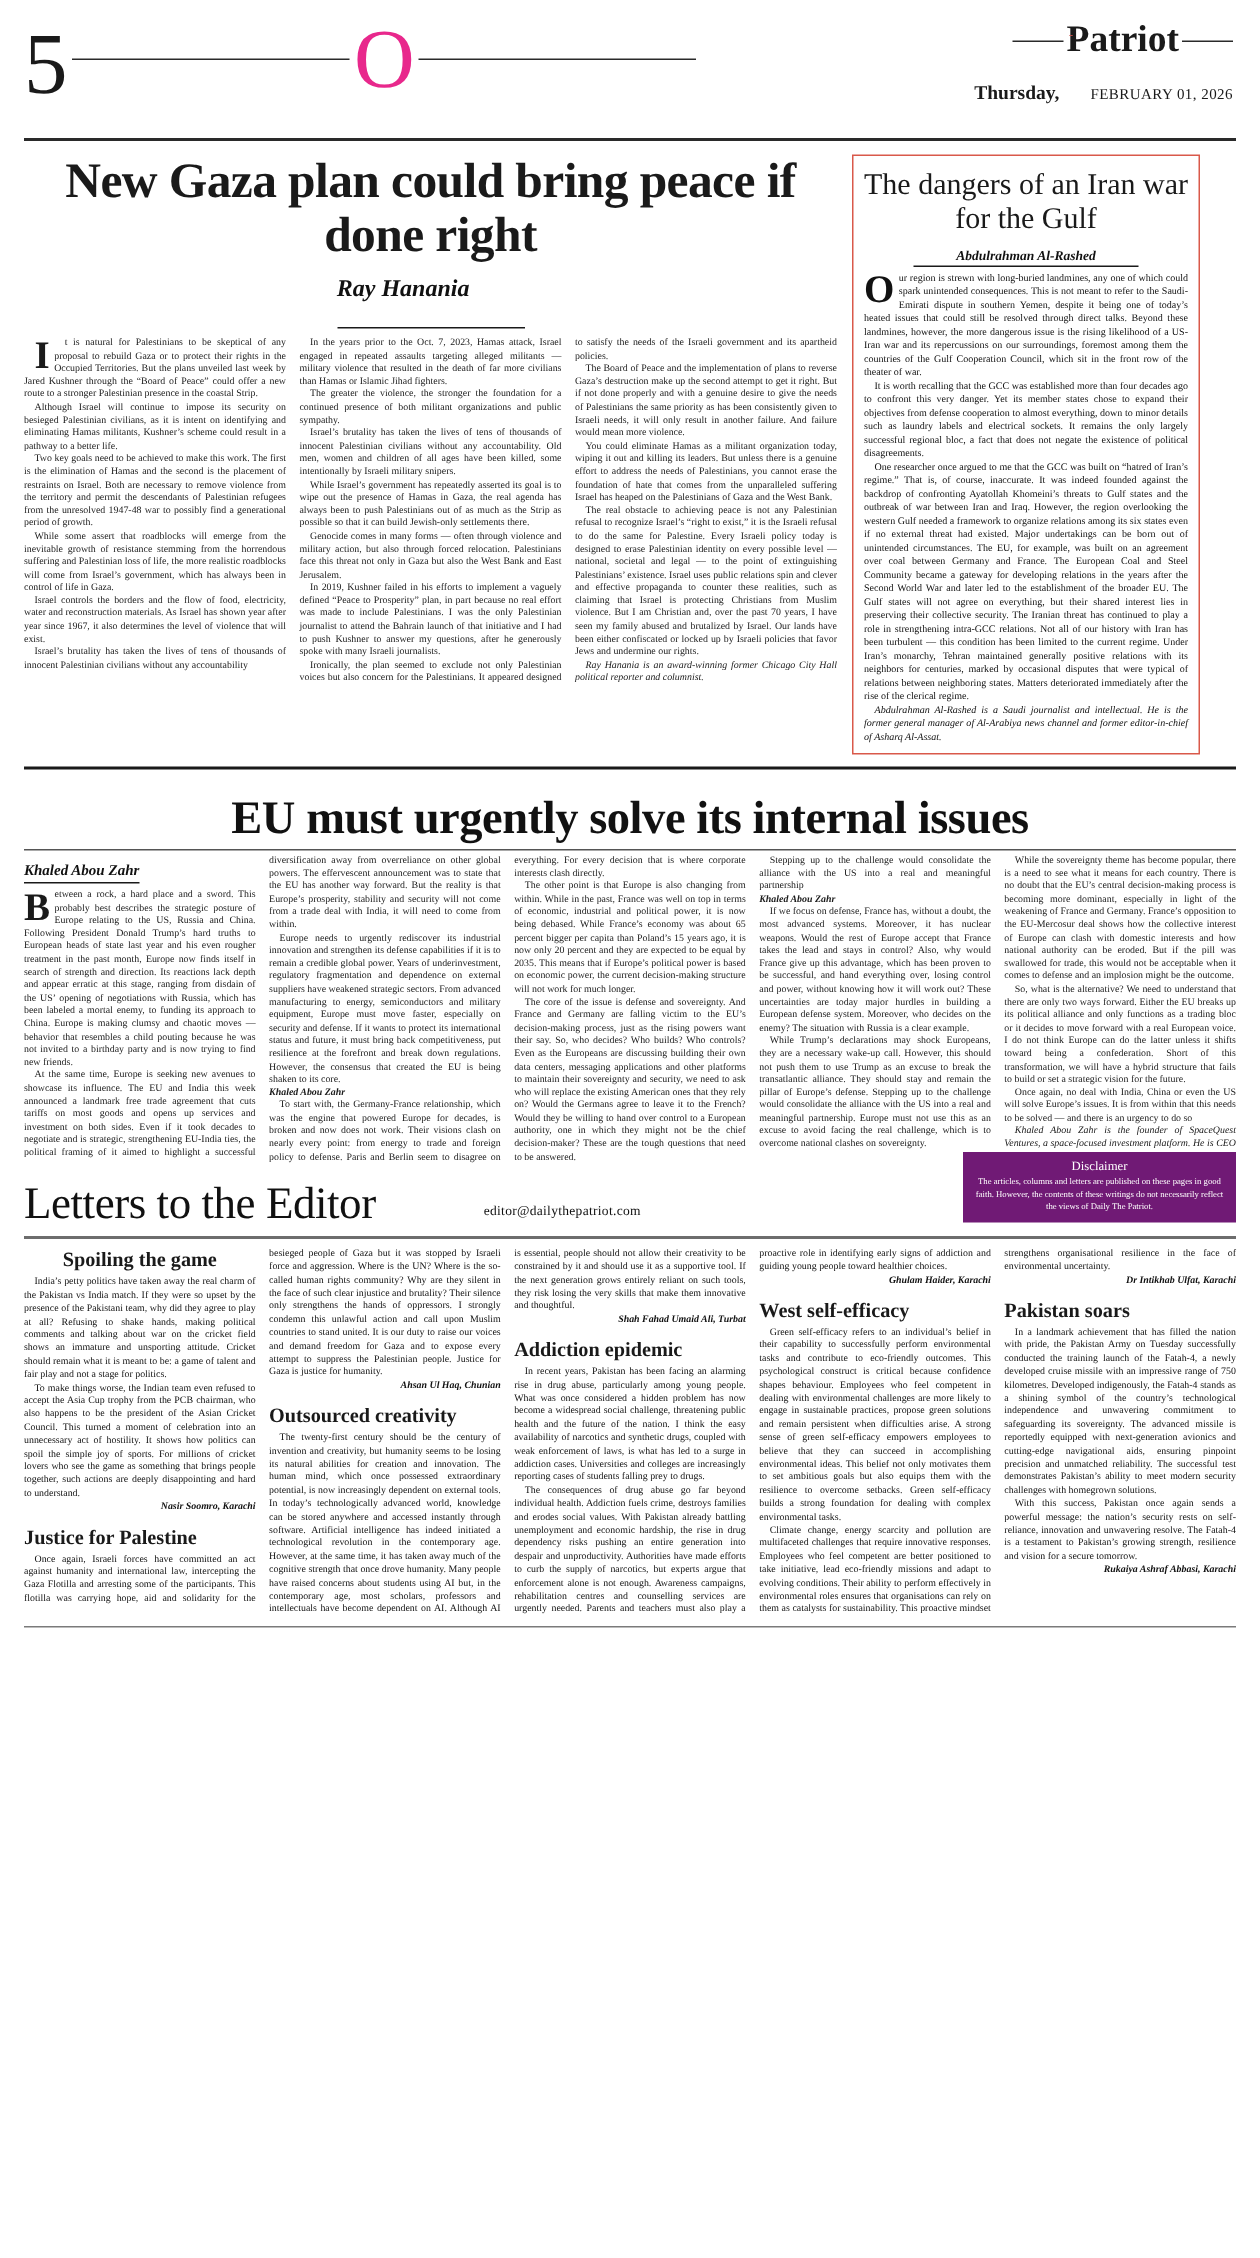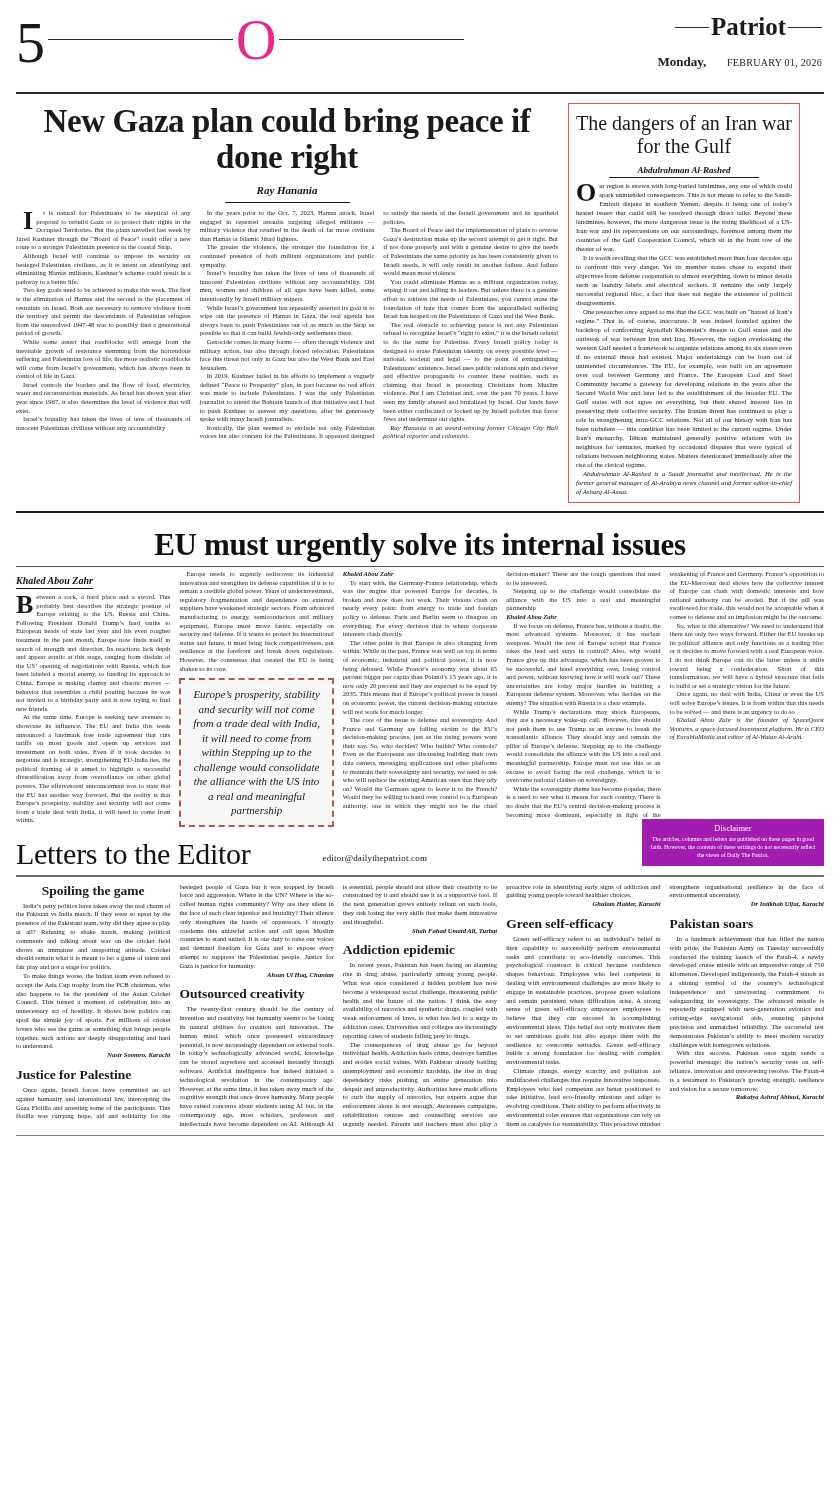--- a/index.html
+++ b/index.html
@@ -58,23 +58,23 @@
 
   
   .story1 { display: flex; gap: 0; margin-top: 9px; }
   .story1-main { width: 552px; padding-right: 10px; }
   .hl-gaza {
     font-size: 33px; line-height: 36px; font-weight: 700; text-align: center;
     letter-spacing: -0.4px; color: #1a1a1a;
     font-family: "Liberation Serif", serif;
   }
   .byline {
-    text-align: center; font-style: italic; font-weight: 700; font-size: 11px;
+    text-align: left; font-style: italic; font-weight: 700; font-size: 16px;
     margin: 9px auto 3px auto; display: block; width: 125px;
-    border-bottom: 1.5px solid #1a1a1a; padding-bottom: 6px;
+    border-bottom: 1.5px solid #1a1a1a; padding-bottom: 16px;
   }
   .cols3 { column-count: 3; column-gap: 9px; column-rule: none; margin-top: 6px; }
   .cols3 p, .cols2 p, .cols5 p, .colsN p {
     font-size: 6.6px; line-height: 8.6px; text-align: justify;
     text-indent: 7px; margin-bottom: 0; hyphens: auto;
     -webkit-hyphens: auto; color: #1a1a1a;
   }
   .cols3 p.nf, .cols2 p.nf, .cols5 p.nf { text-indent: 0; }
   p.bio { font-style: italic; text-indent: 7px; }
   .dropcap::first-letter {
@@ -122,21 +122,21 @@
     text-align: center; font-style: italic; font-size: 11px; line-height: 14.5px;
     break-inside: avoid; color: #1a1a1a;
   }
   .bio-right { font-style: italic; text-align: right; font-size: 6.6px; line-height: 8.8px; }
 
   
   .letters-head { display: flex; align-items: flex-start; margin-top: 10px; position: relative; }
   .letters-title { font-size: 30px; line-height: 34px; font-weight: 400; letter-spacing: -0.3px; }
   .letters-email { font-size: 9px; margin-left: 72px; margin-top: 16px; letter-spacing: .2px; }
   .disclaimer {
-    position: absolute; right: 0; top: -18px; width: 182px; background: #a21caf;
+    position: absolute; right: 0; top: -18px; width: 182px; background: #701a75;
     color: #fff; padding: 4px 8px 6px 8px; text-align: center;
   }
   .disclaimer .d-title { font-size: 8.5px; font-weight: 400; margin-bottom: 2px; }
   .disclaimer .d-body { font-size: 5.8px; line-height: 8.4px; }
   .letters-hr { height: 2px; background: #6d6d6d; margin-top: 4px; }
   .cols-letters { column-count: 5; column-gap: 9px; margin-top: 6px; }
   .letter-h {
     font-size: 13.5px; line-height: 16px; font-weight: 700; margin: 7px 0 3px 0;
     break-after: avoid; color: #1a1a1a;
   }
@@ -163,21 +163,21 @@
     <div class="mast-right">
       <div class="brand-row">
         <span class="brand-rule"></span>
         <span class="brand">
           <span class="tiny-mark">ـ</span>
           <span>Patriot</span>
         </span>
         <span class="brand-rule"></span>
       </div>
       <div class="dateline">
-        <span class="dl-day">Monday,</span>
+        <span class="dl-day">Thursday,</span>
         <span class="dl-date">FEBRUARY 01, 2026</span>
       </div>
     </div>
   </div>
   <div class="mast-hr"></div>
 
   <div class="story1">
     <div class="story1-main">
       <div class="hl-gaza">New Gaza plan could bring peace if done right</div>
       <div class="byline">Ray Hanania</div>
@@ -216,21 +216,20 @@
 
   <div class="rule-thick" style="margin-top:8px"></div>
   <div class="story2">
     <div class="hl-eu">EU must urgently solve its internal issues</div>
     <div class="rule-thin"></div>
     <div class="cols5">
       <div class="byline2">Khaled Abou Zahr</div>
       <p class="dropcap nf">Between a rock, a hard place and a sword. This probably best describes the strategic posture of Europe relating to the US, Russia and China. Following President Donald Trump’s hard truths to European heads of state last year and his even rougher treatment in the past month, Europe now finds itself in search of strength and direction. Its reactions lack depth and appear erratic at this stage, ranging from disdain of the US’ opening of negotiations with Russia, which has been labeled a mortal enemy, to funding its approach to China. Europe is making clumsy and chaotic moves — behavior that resembles a child pouting because he was not invited to a birthday party and is now trying to find new friends.</p>
       <p>At the same time, Europe is seeking new avenues to showcase its influence. The EU and India this week announced a landmark free trade agreement that cuts tariffs on most goods and opens up services and investment on both sides. Even if it took decades to negotiate and is strategic, strengthening EU-India ties, the political framing of it aimed to highlight a successful diversification away from overreliance on other global powers. The effervescent announcement was to state that the EU has another way forward. But the reality is that Europe’s prosperity, stability and security will not come from a trade deal with India, it will need to come from within.</p>
       <p>Europe needs to urgently rediscover its industrial innovation and strengthen its defense capabilities if it is to remain a credible global power. Years of underinvestment, regulatory fragmentation and dependence on external suppliers have weakened strategic sectors. From advanced manufacturing to energy, semiconductors and military equipment, Europe must move faster, especially on security and defense. If it wants to protect its international status and future, it must bring back competitiveness, put resilience at the forefront and break down regulations. However, the consensus that created the EU is being shaken to its core.</p>
-      <div class="pullquote">Europe’s prosperity, stability and security will not come from a trade deal with India, it will need to come from within Stepping up to the challenge would consolidate the alliance with the US into a real and meaningful partnership</div>
       <p class="nf" style="font-style:italic;font-weight:700;">Khaled Abou Zahr</p>
       <p>To start with, the Germany-France relationship, which was the engine that powered Europe for decades, is broken and now does not work. Their visions clash on nearly every point: from energy to trade and foreign policy to defense. Paris and Berlin seem to disagree on everything. For every decision that is where corporate interests clash directly.</p>
       <p>The other point is that Europe is also changing from within. While in the past, France was well on top in terms of economic, industrial and political power, it is now being debased. While France’s economy was about 65 percent bigger per capita than Poland’s 15 years ago, it is now only 20 percent and they are expected to be equal by 2035. This means that if Europe’s political power is based on economic power, the current decision-making structure will not work for much longer.</p>
       <p>The core of the issue is defense and sovereignty. And France and Germany are falling victim to the EU’s decision-making process, just as the rising powers want their say. So, who decides? Who builds? Who controls? Even as the Europeans are discussing building their own data centers, messaging applications and other platforms to maintain their sovereignty and security, we need to ask who will replace the existing American ones that they rely on? Would the Germans agree to leave it to the French? Would they be willing to hand over control to a European authority, one in which they might not be the chief decision-maker? These are the tough questions that need to be answered.</p>
       <p>Stepping up to the challenge would consolidate the alliance with the US into a real and meaningful partnership</p>
       <p class="nf" style="font-style:italic;font-weight:700;">Khaled Abou Zahr</p>
       <p>If we focus on defense, France has, without a doubt, the most advanced systems. Moreover, it has nuclear weapons. Would the rest of Europe accept that France takes the lead and stays in control? Also, why would France give up this advantage, which has been proven to be successful, and hand everything over, losing control and power, without knowing how it will work out? These uncertainties are today major hurdles in building a European defense system. Moreover, who decides on the enemy? The situation with Russia is a clear example.</p>
       <p>While Trump’s declarations may shock Europeans, they are a necessary wake-up call. However, this should not push them to use Trump as an excuse to break the transatlantic alliance. They should stay and remain the pillar of Europe’s defense. Stepping up to the challenge would consolidate the alliance with the US into a real and meaningful partnership. Europe must not use this as an excuse to avoid facing the real challenge, which is to overcome national clashes on sovereignty.</p>
       <p>While the sovereignty theme has become popular, there is a need to see what it means for each country. There is no doubt that the EU’s central decision-making process is becoming more dominant, especially in light of the weakening of France and Germany. France’s opposition to the EU-Mercosur deal shows how the collective interest of Europe can clash with domestic interests and how national authority can be eroded. But if the pill was swallowed for trade, this would not be acceptable when it comes to defense and an implosion might be the outcome.</p>
       <p>So, what is the alternative? We need to understand that there are only two ways forward. Either the EU breaks up its political alliance and only functions as a trading bloc or it decides to move forward with a real European voice. I do not think Europe can do the latter unless it shifts toward being a confederation. Short of this transformation, we will have a hybrid structure that fails to build or set a strategic vision for the future.</p>
@@ -262,21 +261,21 @@
 
     <div class="letter-h">Outsourced creativity</div>
     <p>The twenty-first century should be the century of invention and creativity, but humanity seems to be losing its natural abilities for creation and innovation. The human mind, which once possessed extraordinary potential, is now increasingly dependent on external tools. In today’s technologically advanced world, knowledge can be stored anywhere and accessed instantly through software. Artificial intelligence has indeed initiated a technological revolution in the contemporary age. However, at the same time, it has taken away much of the cognitive strength that once drove humanity. Many people have raised concerns about students using AI but, in the contemporary age, most scholars, professors and intellectuals have become dependent on AI. Although AI is essential, people should not allow their creativity to be constrained by it and should use it as a supportive tool. If the next generation grows entirely reliant on such tools, they risk losing the very skills that make them innovative and thoughtful.</p>
     <p class="sign">Shah Fahad Umaid Ali, Turbat</p>
 
     <div class="letter-h">Addiction epidemic</div>
     <p>In recent years, Pakistan has been facing an alarming rise in drug abuse, particularly among young people. What was once considered a hidden problem has now become a widespread social challenge, threatening public health and the future of the nation. I think the easy availability of narcotics and synthetic drugs, coupled with weak enforcement of laws, is what has led to a surge in addiction cases. Universities and colleges are increasingly reporting cases of students falling prey to drugs.</p>
     <p>The consequences of drug abuse go far beyond individual health. Addiction fuels crime, destroys families and erodes social values. With Pakistan already battling unemployment and economic hardship, the rise in drug dependency risks pushing an entire generation into despair and unproductivity. Authorities have made efforts to curb the supply of narcotics, but experts argue that enforcement alone is not enough. Awareness campaigns, rehabilitation centres and counselling services are urgently needed. Parents and teachers must also play a proactive role in identifying early signs of addiction and guiding young people toward healthier choices.</p>
     <p class="sign">Ghulam Haider, Karachi</p>
 
-    <div class="letter-h">Green self-efficacy</div>
+    <div class="letter-h">West self-efficacy</div>
     <p>Green self-efficacy refers to an individual’s belief in their capability to successfully perform environmental tasks and contribute to eco-friendly outcomes. This psychological construct is critical because confidence shapes behaviour. Employees who feel competent in dealing with environmental challenges are more likely to engage in sustainable practices, propose green solutions and remain persistent when difficulties arise. A strong sense of green self-efficacy empowers employees to believe that they can succeed in accomplishing environmental ideas. This belief not only motivates them to set ambitious goals but also equips them with the resilience to overcome setbacks. Green self-efficacy builds a strong foundation for dealing with complex environmental tasks.</p>
     <p>Climate change, energy scarcity and pollution are multifaceted challenges that require innovative responses. Employees who feel competent are better positioned to take initiative, lead eco-friendly missions and adapt to evolving conditions. Their ability to perform effectively in environmental roles ensures that organisations can rely on them as catalysts for sustainability. This proactive mindset strengthens organisational resilience in the face of environmental uncertainty.</p>
     <p class="sign">Dr Intikhab Ulfat, Karachi</p>
 
     <div class="letter-h">Pakistan soars</div>
     <p>In a landmark achievement that has filled the nation with pride, the Pakistan Army on Tuesday successfully conducted the training launch of the Fatah-4, a newly developed cruise missile with an impressive range of 750 kilometres. Developed indigenously, the Fatah-4 stands as a shining symbol of the country’s technological independence and unwavering commitment to safeguarding its sovereignty. The advanced missile is reportedly equipped with next-generation avionics and cutting-edge navigational aids, ensuring pinpoint precision and unmatched reliability. The successful test demonstrates Pakistan’s ability to meet modern security challenges with homegrown solutions.</p>
     <p>With this success, Pakistan once again sends a powerful message: the nation’s security rests on self-reliance, innovation and unwavering resolve. The Fatah-4 is a testament to Pakistan’s growing strength, resilience and vision for a secure tomorrow.</p>
     <p class="sign">Rukaiya Ashraf Abbasi, Karachi</p>
   </div>
 

